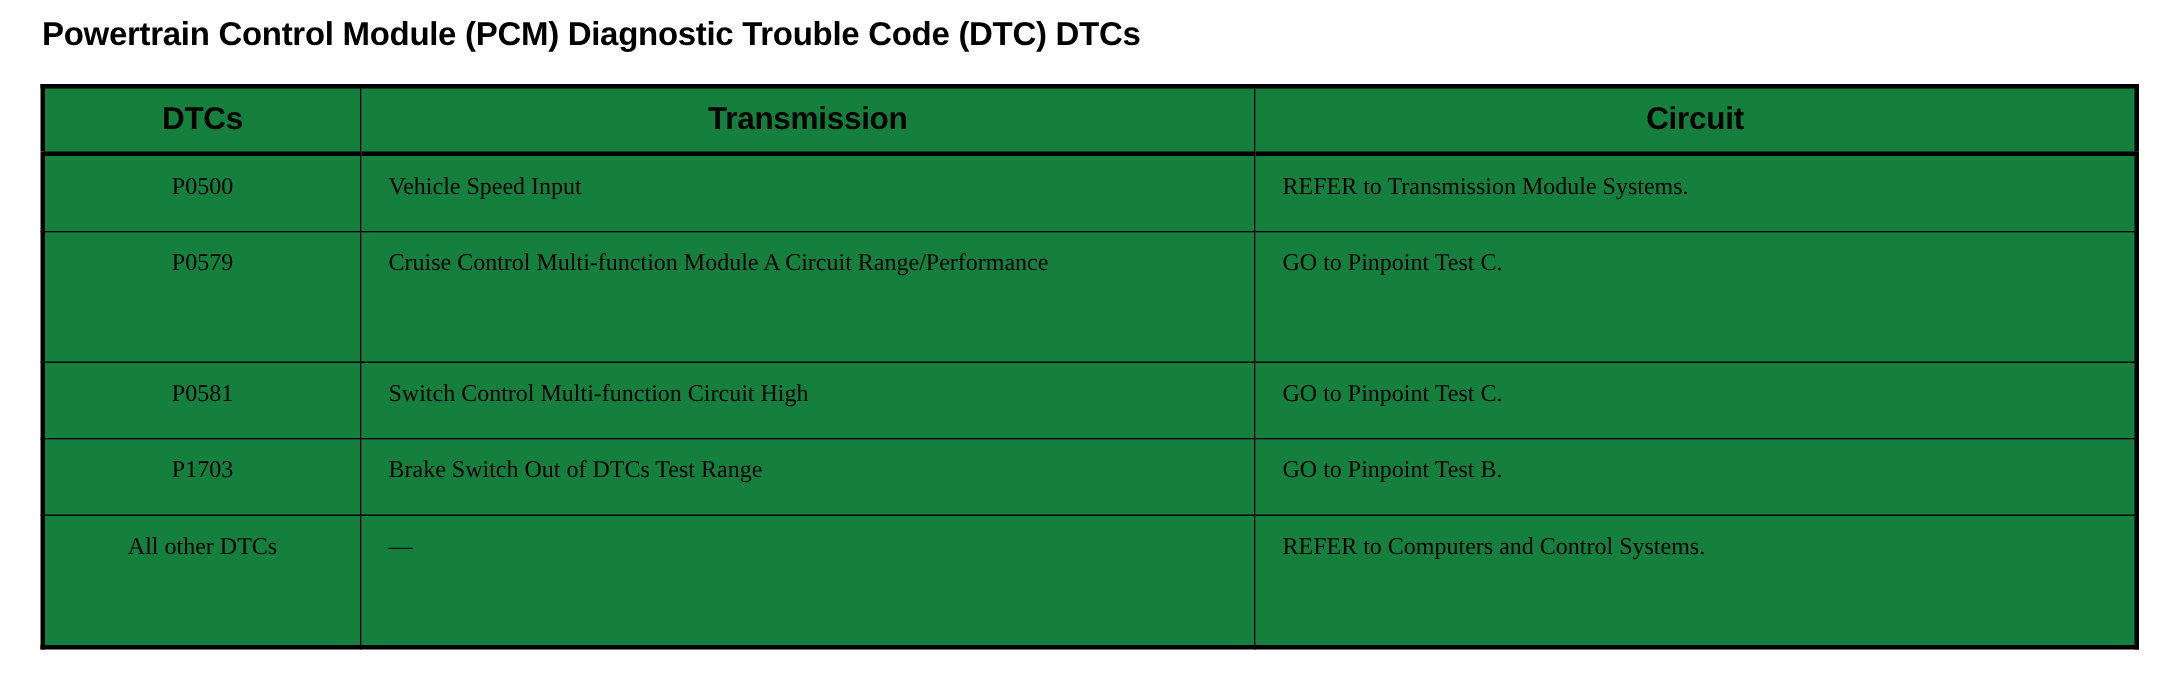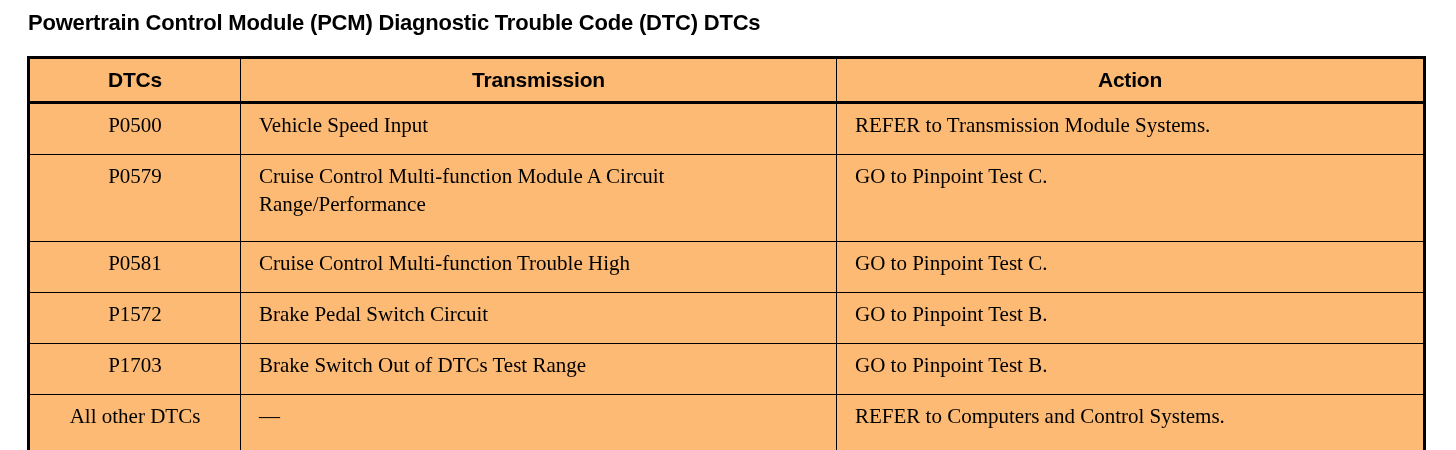--- a/index.html
+++ b/index.html
@@ -45,36 +45,36 @@
   }
   table.dtc-table col.col-dtc      { width: 212px; }
   table.dtc-table col.col-desc     { width: 596px; }
   table.dtc-table col.col-action   { width: 588px; }
 
   table.dtc-table th,
   table.dtc-table td {
     border: 1.5px solid #000000;
     padding: 0;
     vertical-align: top;
-    background: #fdba74;
+    background: #15803d;
   }
   table.dtc-table thead th {
     border-bottom: 3px solid #000000;
     font-family: "Liberation Sans", "DejaVu Sans", sans-serif;
     font-weight: bold;
     font-size: 21px;
     text-align: center;
     height: 42px;
     line-height: 42px;
     letter-spacing: -0.2px;
   }
   table.dtc-table tbody td {
     font-family: "Liberation Serif", "DejaVu Serif", serif;
     font-weight: normal;
-    font-size: 21px;
+    font-size: 16px;
     line-height: 28px;
   }
   .cell-dtc {
     text-align: center;
     padding: 7px 6px 7px 6px !important;
     white-space: nowrap;
   }
   .cell-dtc.wide {
     text-align: center;
     padding: 7px 2px 7px 2px !important;
@@ -101,48 +101,43 @@
     <table class="dtc-table">
       <colgroup>
         <col class="col-dtc">
         <col class="col-desc">
         <col class="col-action">
       </colgroup>
       <thead>
         <tr>
           <th>DTCs</th>
           <th>Transmission</th>
-          <th>Action</th>
+          <th>Circuit</th>
         </tr>
       </thead>
       <tbody>
 
         <tr class="r-short">
           <td class="cell-dtc">P0500</td>
           <td class="cell-text">Vehicle Speed Input</td>
           <td class="cell-text">REFER to Transmission Module Systems.</td>
         </tr>
 
         <tr class="r-tall">
           <td class="cell-dtc">P0579</td>
           <td class="cell-text">Cruise Control Multi-function Module A Circuit Range/Performance</td>
           <td class="cell-text">GO to Pinpoint Test C.</td>
         </tr>
 
         <tr class="r-short">
           <td class="cell-dtc">P0581</td>
-          <td class="cell-text">Cruise Control Multi-function Trouble High</td>
+          <td class="cell-text">Switch Control Multi-function Circuit High</td>
           <td class="cell-text">GO to Pinpoint Test C.</td>
         </tr>
 
-        <tr class="r-short">
-          <td class="cell-dtc">P1572</td>
-          <td class="cell-text">Brake Pedal Switch Circuit</td>
-          <td class="cell-text">GO to Pinpoint Test B.</td>
-        </tr>
 
         <tr class="r-short">
           <td class="cell-dtc">P1703</td>
           <td class="cell-text">Brake Switch Out of DTCs Test Range</td>
           <td class="cell-text">GO to Pinpoint Test B.</td>
         </tr>
 
         <tr class="r-last">
           <td class="cell-dtc wide">All other DTCs</td>
           <td class="cell-text dash">—</td>

